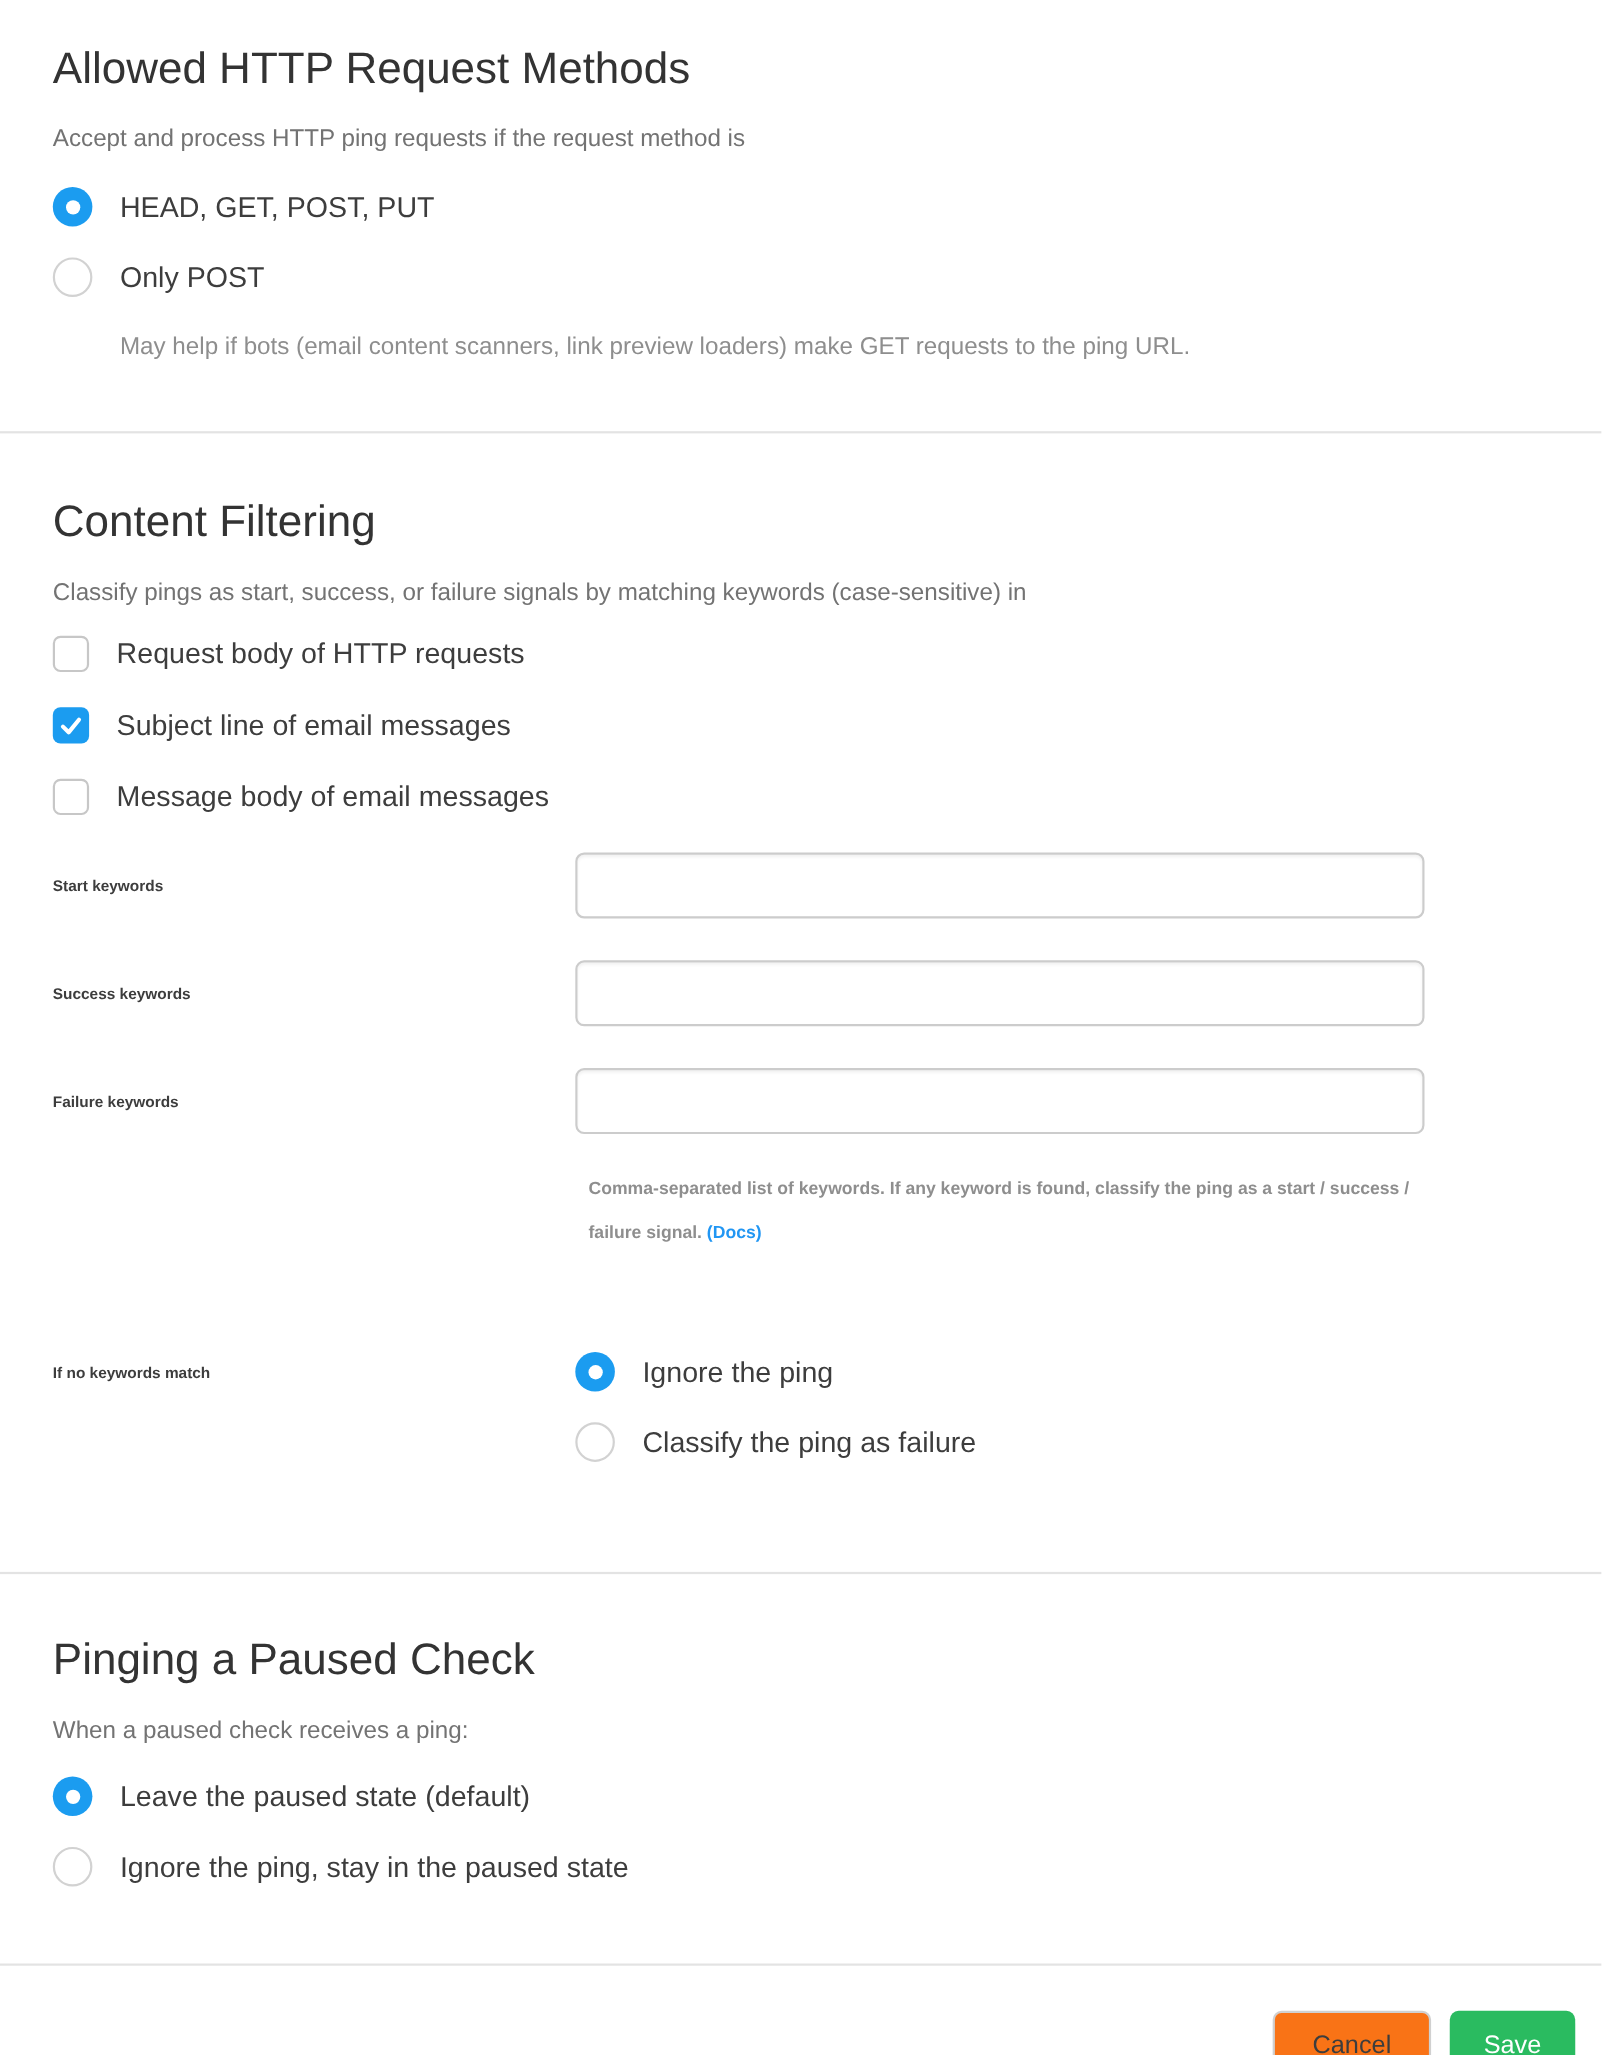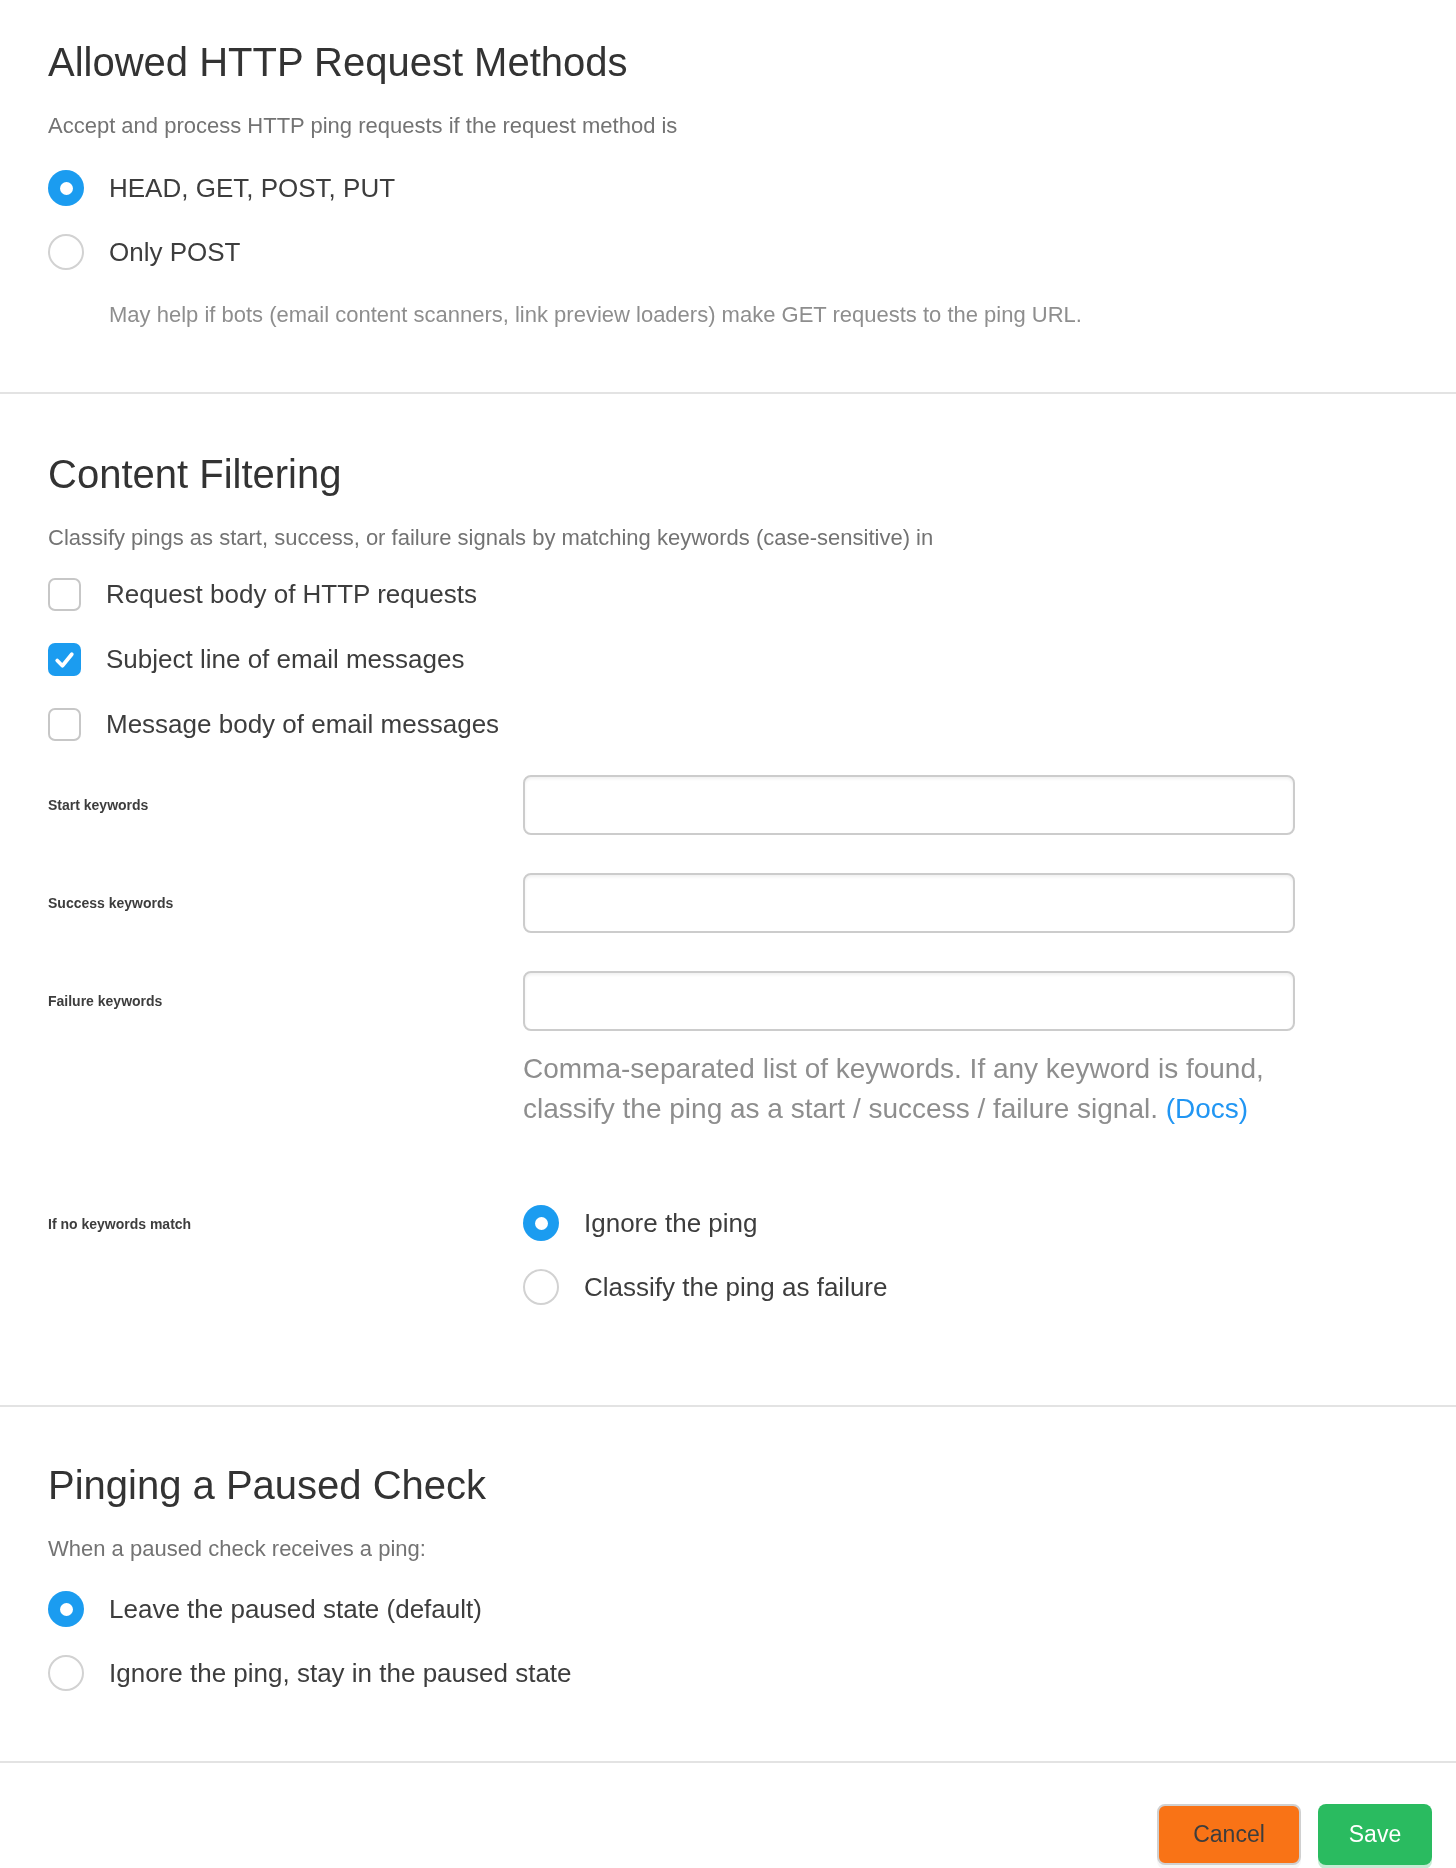--- a/index.html
+++ b/index.html
@@ -114,24 +114,25 @@
     box-shadow: inset 0 2px 3px rgba(0,0,0,0.06);
     font-family: "Liberation Sans", "DejaVu Sans", sans-serif;
     font-size: 22px;
     color: var(--text-dark);
     padding: 0 16px;
     outline: none;
     background: #fff;
   }
   .form-row.help-row { margin-top: -20px; margin-bottom: 0; }
   .field-help {
-    margin: 0;
-    font-size: 28px;
+    margin: 12px;
+    font-size: 16px;
     line-height: 40px;
     color: var(--help-gray);
+    font-weight: bold;
   }
   .field-help a {
     color: var(--link-blue);
     text-decoration: none;
   }
   .form-row.no-match-row { margin-top: 76px; margin-bottom: 0; }
   .no-match-row .option-row { margin-bottom: 28px; }
   .no-match-row .option-row:last-child { margin-bottom: 0; }
 
   

